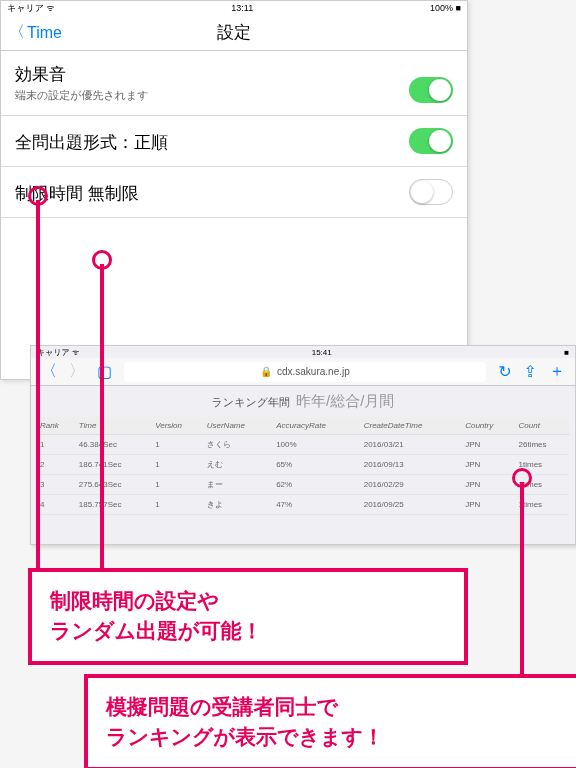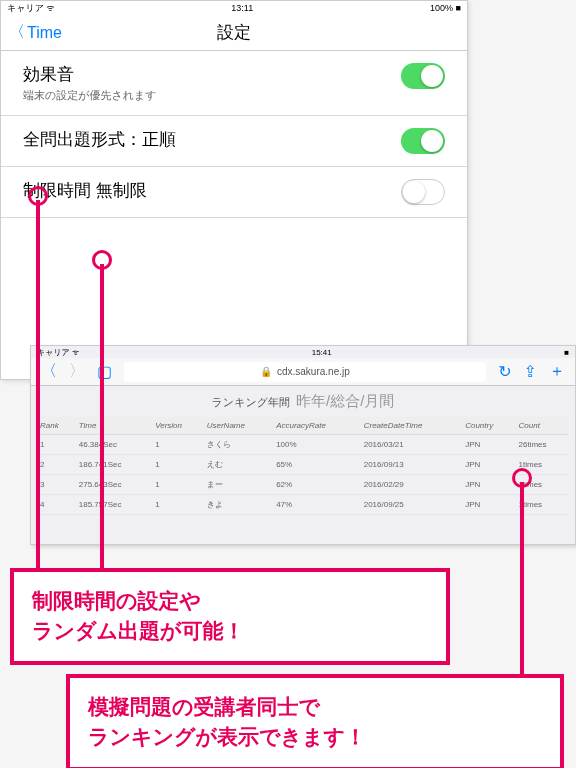--- a/index.html
+++ b/index.html
@@ -45,23 +45,23 @@
     gap: 2px;
   }
   .nav-title {
     position: absolute;
     left: 50%;
     transform: translateX(-50%);
     font-size: 17px;
   }
   .row {
     display: flex;
-    align-items: flex-start;
+    align-items: flex-end;
     justify-content: space-between;
-    padding: 12px 22px;
+    padding: 12px 14px;
     border-bottom: 1px solid #d9d9d9;
   }
   .row-text { font-size: 17px; }
   .row-sub {
     font-size: 11px;
     color: #666;
     margin-top: 2px;
   }
   .toggle {
     width: 44px;
@@ -155,20 +155,21 @@
 
   .callout {
     position: absolute;
     background: #fff;
     border: 4px solid #e6005c;
     color: #e6005c;
     font-weight: bold;
     padding: 14px 18px;
     font-size: 21px;
     line-height: 1.45;
+    margin-left: 18px;
   }
   .callout1 { top: 568px; left: 10px; width: 440px; }
   .callout2 { top: 674px; left: 66px; width: 498px; }
 
   .pointer {
     position: absolute;
     width: 4px;
     background: #e6005c;
   }
   .pointer::after {

